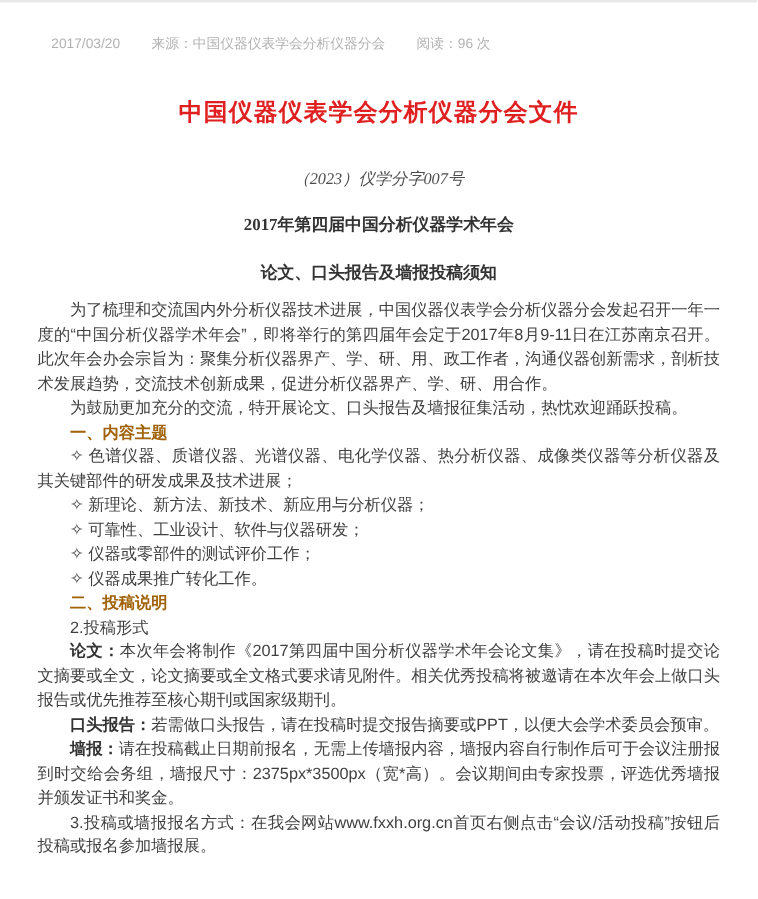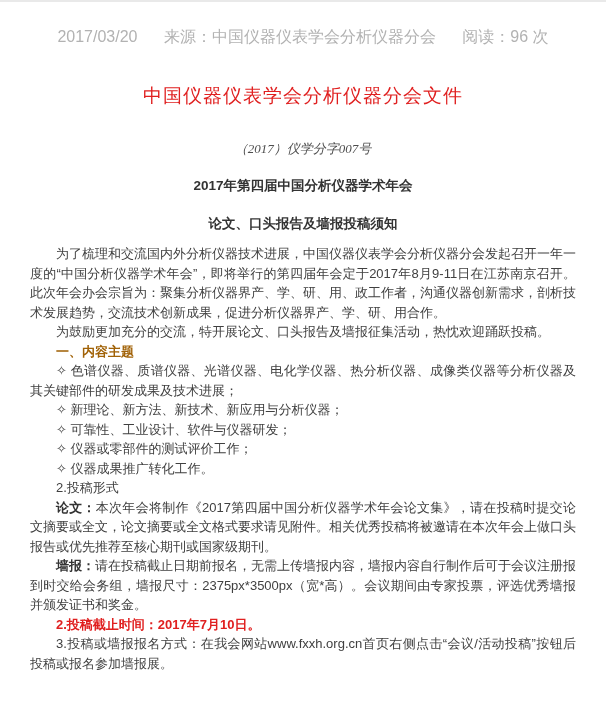--- a/index.html
+++ b/index.html
@@ -19,49 +19,49 @@
   .page-title {
     margin: 2px 0 0 0;
     font-size: 19px;
     font-weight: bold;
     line-height: 1.45;
     text-align: center;
     color: var(--title-color, #3d4a56);
   }
   .meta {
     margin-top: 13px;
-    text-align: center;
-    font-size: 16px;
+    font-size: 11px;
     color: var(--meta-color, #b2b2b2);
     white-space: nowrap;
   }
   .meta span { margin: 0 11px; }
   .org-heading {
     margin-top: 35px;
     text-align: center;
     font-family: "Liberation Serif", "DejaVu Serif", serif;
     font-size: 19px;
-    font-weight: normal;
+    font-weight: bold;
     letter-spacing: 1px;
     color: var(--accent-red, #e60000);
   }
   .doc-number {
     margin-top: 31px;
     text-align: center;
     font-family: "Liberation Serif", "DejaVu Serif", serif;
     font-style: italic;
     font-size: 13px;
     color: #4d4d4d;
   }
   .subtitle {
     margin-top: 19px;
     text-align: center;
     font-size: 13.5px;
     font-weight: bold;
     color: #333333;
+    font-family: Liberation Serif, serif;
   }
   .subtitle.second { margin-top: 20px; }
   .article {
     margin-top: 11px;
     font-size: 13px;
     line-height: 1.5;
     text-align: justify;
   }
   .article p.blk {
     margin: 0;
@@ -83,35 +83,36 @@
 
 
   <div class="meta">
     <span>2017/03/20</span>
     <span>来源：中国仪器仪表学会分析仪器分会</span>
     <span>阅读：96 次</span>
   </div>
 
   <div class="org-heading">中国仪器仪表学会分析仪器分会文件</div>
 
-  <div class="doc-number">（2017）仪学分字007号</div>
+  <div class="doc-number">（2023）仪学分字007号</div>
 
   <div class="subtitle">2017年第四届中国分析仪器学术年会</div>
 
   <div class="subtitle second">论文、口头报告及墙报投稿须知</div>
 
   <div class="article" id="article-body">
       <p class="blk paragraph">为了梳理和交流国内外分析仪器技术进展，中国仪器仪表学会分析仪器分会发起召开一年一度的“中国分析仪器学术年会”，即将举行的第四届年会定于2017年8月9-11日在江苏南京召开。此次年会办会宗旨为：聚集分析仪器界产、学、研、用、政工作者，沟通仪器创新需求，剖析技术发展趋势，交流技术创新成果，促进分析仪器界产、学、研、用合作。</p>
       <p class="blk paragraph">为鼓励更加充分的交流，特开展论文、口头报告及墙报征集活动，热忱欢迎踊跃投稿。</p>
       <p class="blk heading">一、内容主题</p>
       <p class="blk bullet"><span class="bullet-glyph">✧ </span>色谱仪器、质谱仪器、光谱仪器、电化学仪器、热分析仪器、成像类仪器等分析仪器及其关键部件的研发成果及技术进展；</p>
       <p class="blk bullet"><span class="bullet-glyph">✧ </span>新理论、新方法、新技术、新应用与分析仪器；</p>
       <p class="blk bullet"><span class="bullet-glyph">✧ </span>可靠性、工业设计、软件与仪器研发；</p>
       <p class="blk bullet"><span class="bullet-glyph">✧ </span>仪器或零部件的测试评价工作；</p>
       <p class="blk bullet"><span class="bullet-glyph">✧ </span>仪器成果推广转化工作。</p>
+      <p class="blk heading">二、投稿说明</p>
       <p class="blk paragraph">2.投稿形式</p>
       <p class="blk paragraph"><b class="lead">论文：</b>本次年会将制作《2017第四届中国分析仪器学术年会论文集》，请在投稿时提交论文摘要或全文，论文摘要或全文格式要求请见附件。相关优秀投稿将被邀请在本次年会上做口头报告或优先推荐至核心期刊或国家级期刊。</p>
+      <p class="blk paragraph"><b class="lead">口头报告：</b>若需做口头报告，请在投稿时提交报告摘要或PPT，以便大会学术委员会预审。</p>
       <p class="blk paragraph"><b class="lead">墙报：</b>请在投稿截止日期前报名，无需上传墙报内容，墙报内容自行制作后可于会议注册报到时交给会务组，墙报尺寸：2375px*3500px（宽*高）。会议期间由专家投票，评选优秀墙报并颁发证书和奖金。</p>
-      <p class="blk deadline">2.投稿截止时间：2017年7月10日。</p>
       <p class="blk paragraph">3.投稿或墙报报名方式：在我会网站www.fxxh.org.cn首页右侧点击“会议/活动投稿”按钮后投稿或报名参加墙报展。</p>
     </div>
 
 </div>
 
 </body></html>

